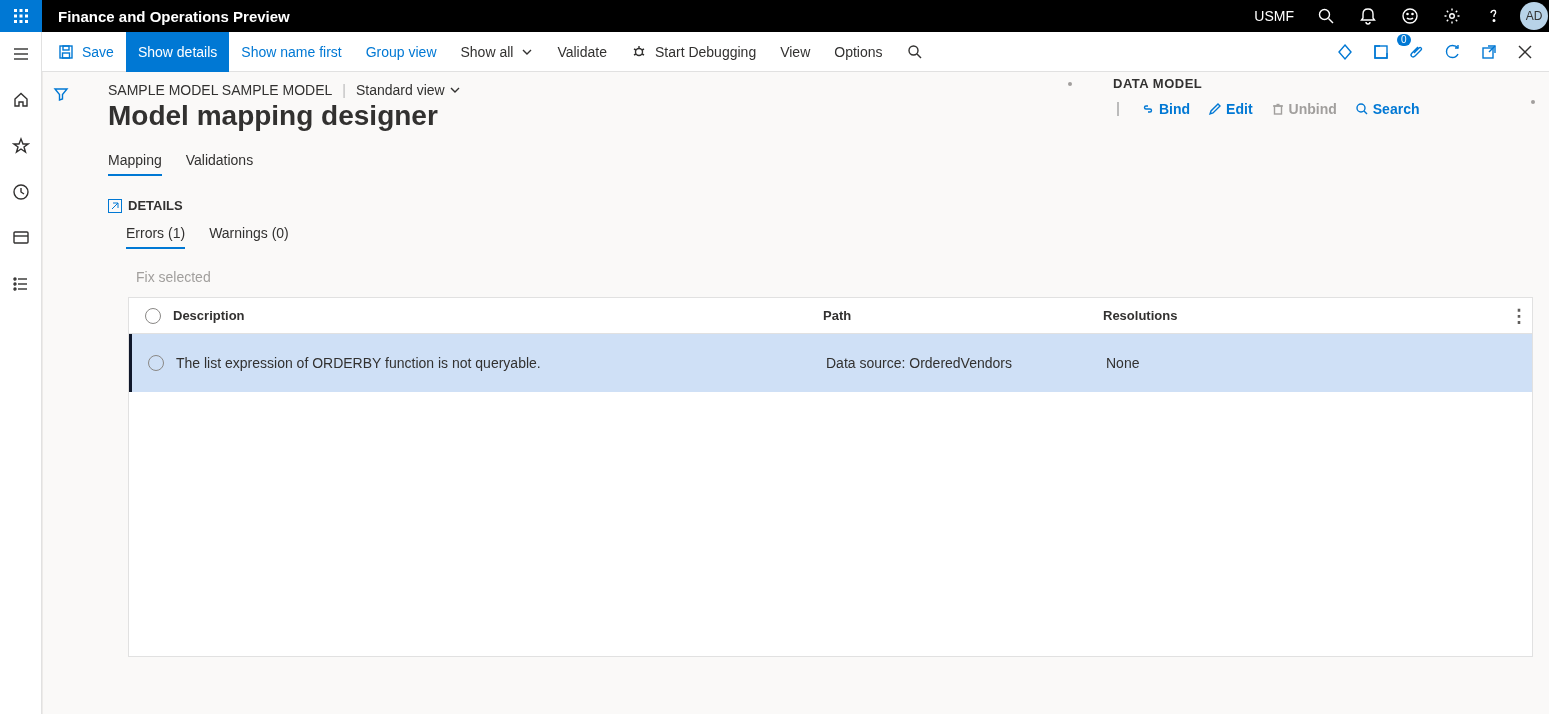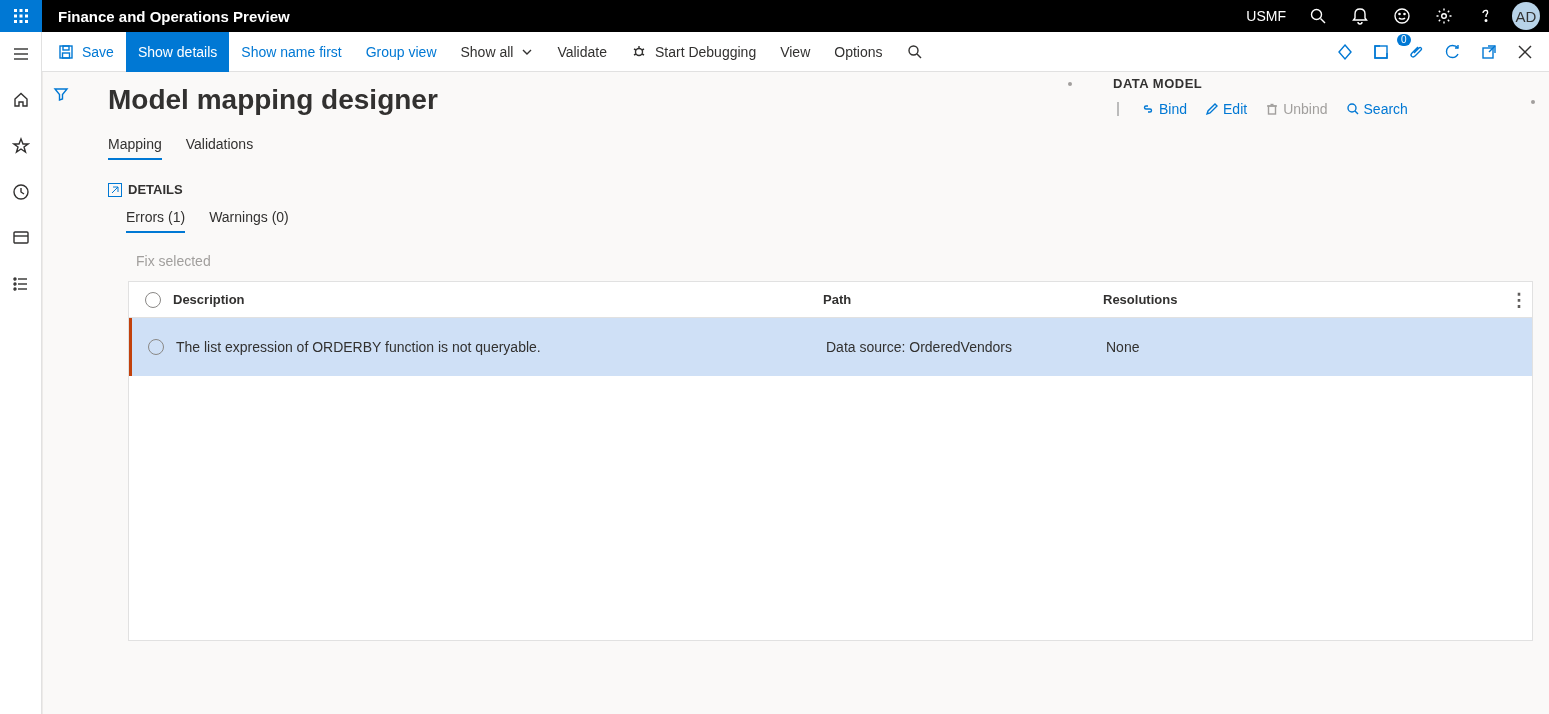--- a/index.html
+++ b/index.html
@@ -4,24 +4,24 @@
 <style>
 * { box-sizing: border-box; margin: 0; padding: 0; }
 body { font-family: "Segoe UI", Arial, sans-serif; font-size: 14px; color: #323130; width: 1549px; height: 714px; overflow: hidden; background: #fff; }
 
 
 .top-bar { background: #000; color: #fff; height: 32px; display: flex; align-items: center; }
 .waffle { width: 42px; height: 32px; background: #0078d4; display: flex; align-items: center; justify-content: center; }
 .waffle svg { width: 16px; height: 16px; }
 .app-title { padding: 0 16px; font-weight: 600; font-size: 15px; }
 .top-spacer { flex: 1; }
-.top-right { display: flex; align-items: center; gap: 2px; padding-right: 9px; }
+.top-right { display: flex; align-items: center; gap: 2px; padding-right: 1px; }
 .top-right-item { width: 40px; height: 32px; display: flex; align-items: center; justify-content: center; cursor: pointer; }
 .company-code { font-size: 14px; padding-right: 10px; }
-.avatar { width: 28px; height: 28px; border-radius: 50%; background: #b8d3e8; color: #333; display: flex; align-items: center; justify-content: center; font-size: 15px; margin-left: 4px; }
+.avatar { width: 28px; height: 28px; border-radius: 50%; background: #b8d3e8; color: #333; display: flex; align-items: center; justify-content: center; font-size: 12px; margin-left: 4px; }
 
 
 .app-body { display: flex; height: calc(714px - 32px); }
 .left-rail { width: 42px; background: #fff; border-right: 1px solid #e1e1e1; display: flex; flex-direction: column; align-items: center; padding-top: 6px; gap: 14px; }
 .left-rail-item { width: 32px; height: 32px; display: flex; align-items: center; justify-content: center; cursor: pointer; color: #323130; }
 .main { flex: 1; display: flex; flex-direction: column; background: #faf9f8; }
 
 
 .action-bar { height: 40px; background: #fff; border-bottom: 1px solid #e1e1e1; display: flex; align-items: center; padding-left: 4px; }
 .action-btn { height: 40px; display: flex; align-items: center; padding: 0 12px; cursor: pointer; gap: 8px; }
@@ -59,31 +59,31 @@
 .sub-tab { padding-bottom: 6px; cursor: pointer; color: #323130; }
 .sub-tab.active { border-bottom: 2px solid #0078d4; }
 
 .fix-row { margin-top: 20px; margin-left: 28px; color: #a19f9d; cursor: default; }
 
 
 .grid { margin-top: 12px; margin-left: 20px; border: 1px solid #e1e1e1; background: #fff; height: 360px; position:relative;}
 .grid-head { display: grid; grid-template-columns: 40px 650px 280px 1fr 30px; align-items: center; height: 36px; font-weight: 600; font-size: 13px; border-bottom: 1px solid #e1e1e1; }
 .grid-head .cell { padding-left: 4px; }
 .radio { width:16px; height:16px; border:1px solid #8a8886; border-radius:50%; margin-left:12px; }
-.grid-row { display: grid; grid-template-columns: 40px 650px 280px 1fr 30px; align-items: center; min-height: 58px; background: #cfe0f6; border-left: 3px solid #c2410c; }
+.grid-row { display: grid; grid-template-columns: 40px 650px 280px 1fr 30px; align-items: center; min-height: 58px; background: #cfe0f6; border-left: 3px solid #0f172a; }
 .grid-row .cell { padding: 8px 4px; }
 .more-dots { cursor:pointer; color:#605e5c; font-size:18px; text-align:center;}
 
 
 .right-panel { position: absolute; top: 4px; right: 16px; width: 420px; }
 .dm-head { display:flex; align-items:center; gap:10px; }
 .dm-title { font-weight: 700; font-size: 13px; letter-spacing: .5px; }
 .dm-bar { border-left: 2px solid #bbb; height: 14px; margin-right: 4px; }
 .dm-links { display:flex; gap: 18px; margin-top: 10px; align-items:center; margin-left:4px;}
-.dm-link { color: #0078d4; display:flex; gap:4px; align-items:center; cursor:pointer; }
+.dm-link { color: #0078d4; display:flex; gap:4px; align-items:center; cursor:pointer;font-weight:bold; }
 .dm-link.disabled { color:#a19f9d; cursor:default;}
 .small-dot { width:4px; height:4px; background:#a19f9d; border-radius:50%; position:absolute; }
 
 svg { stroke: currentColor; fill: none; stroke-width: 1.4; }
 </style>
 </head>
 <body>
 
 <div class="top-bar">
   <div class="waffle">
@@ -279,20 +279,30 @@
 
     <div class="content-wrap">
       <div class="filter-col">
         <div style="color:#0078d4;"><svg width="16" height="16" viewBox="0 0 16 16">
               <path d="M2 3 L14 3 L9.5 8.5 L9.5 13 L6.5 14 L6.5 8.5 Z"></path>
             </svg></div>
       </div>
 
       <div class="content">
         <div class="small-dot" style="top:10px; left:990px;"></div>
+        <div class="breadcrumb-row">
+          <span>SAMPLE MODEL SAMPLE MODEL</span>
+          <span class="breadcrumb-sep">|</span>
+          <span class="view-sel">
+            <span>Standard view</span>
+            <svg width="12" height="12" viewBox="0 0 12 12">
+                <path d="M2 4 L6 8 L10 4"></path>
+              </svg>
+          </span>
+        </div>
         <div class="page-title">Model mapping designer</div>
 
         <div class="tabs">
           <div class="tab active">Mapping</div>
           <div class="tab">Validations</div>
         </div>
 
         <div class="details-header">
           <span class="caret-box">
               <svg width="10" height="10" viewBox="0 0 10 10" style="color:#0078d4;">

